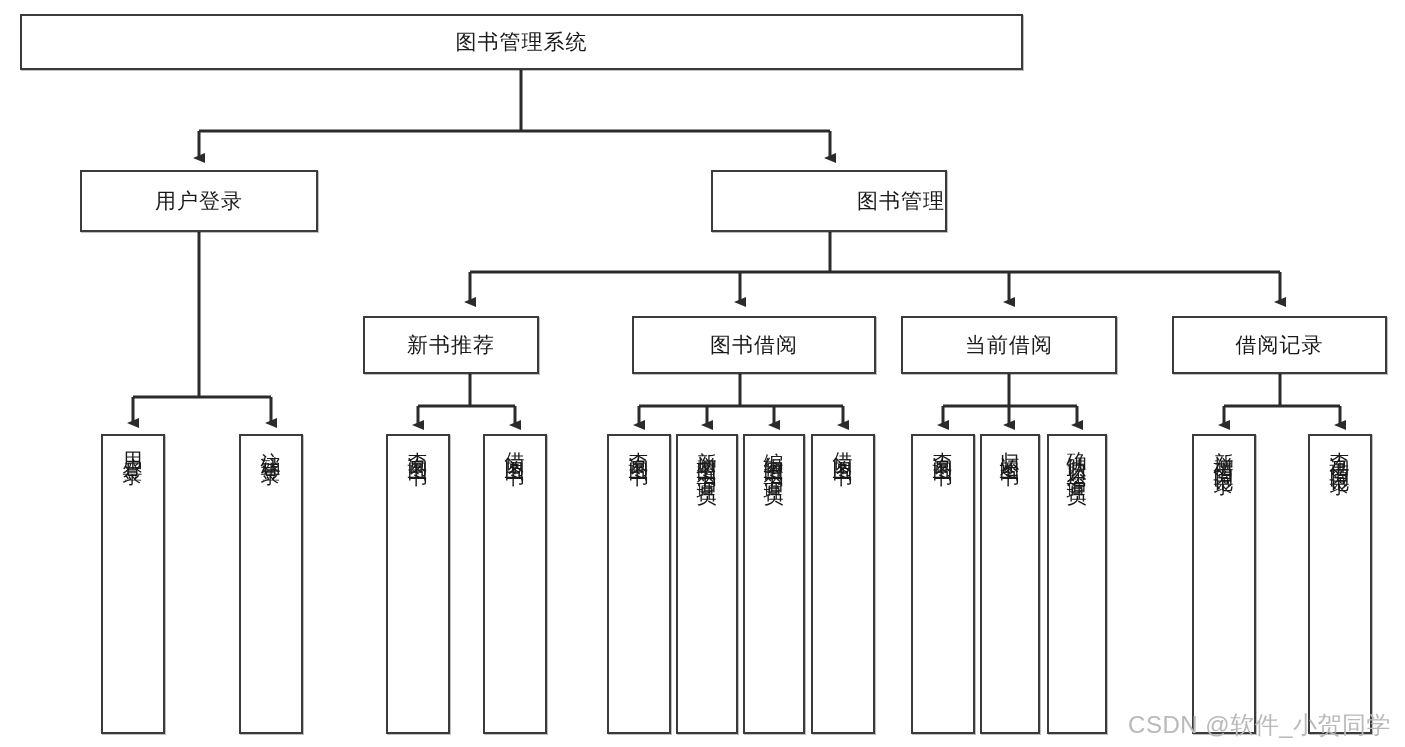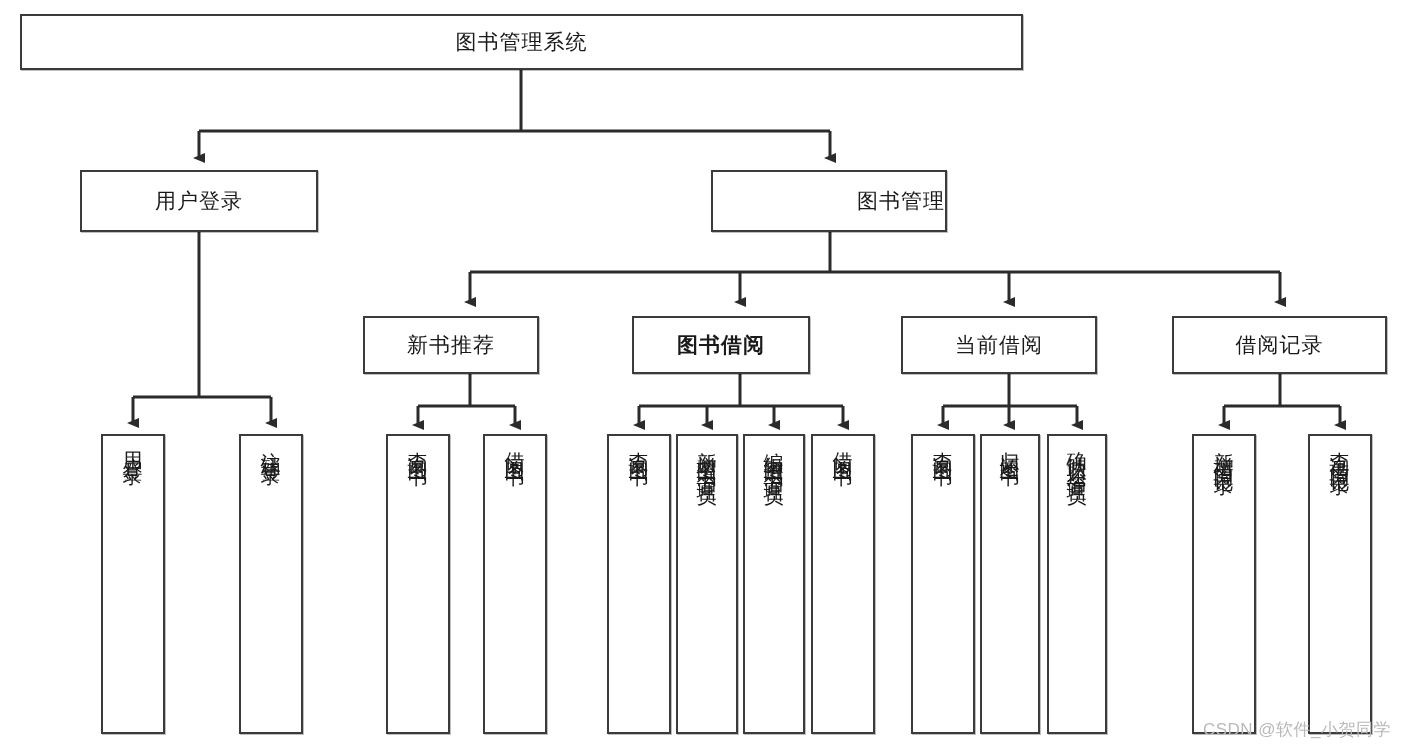--- a/index.html
+++ b/index.html
@@ -52,21 +52,21 @@
     font-size: 20px;
     letter-spacing: 5px;
     line-height: 1.1;
     white-space: nowrap;
     display: block;
   }
   .watermark {
     position: absolute;
     right: 14px;
     bottom: 6px;
-    font-size: 17px;
+    font-size: 24px;
     color: #b9b9b9;
     letter-spacing: 0.5px;
     white-space: nowrap;
   }
 </style>
 </head>
 <body>
 
 <div id="canvas">
 
@@ -127,24 +127,24 @@
   <div class="node" style="left:80px; top:170px; width:238px; height:62px;">
     <span class="node-label">用户登录</span>
   </div>
   <div class="node" style="left:711px; top:170px; width:236px; height:62px;justify-content:flex-end;">
     <span class="node-label">图书管理</span>
   </div>
 
   <div class="node" style="left:363px; top:316px; width:176px; height:58px;">
     <span class="node-label">新书推荐</span>
   </div>
-  <div class="node" style="left:632px; top:316px; width:178px; height:58px;font-weight:bold;">
+  <div class="node" style="left:632px; top:316px; width:244px; height:58px;">
     <span class="node-label">图书借阅</span>
   </div>
-  <div class="node" style="left:901px; top:316px; width:196px; height:58px;">
+  <div class="node" style="left:901px; top:316px; width:216px; height:58px;">
     <span class="node-label">当前借阅</span>
   </div>
   <div class="node" style="left:1172px; top:316px; width:215px; height:58px;">
     <span class="node-label">借阅记录</span>
   </div>
 
   <div class="node leaf" style="left:101px; top:434px; width:64px; height:300px;">
     <span class="node-label">用户登录</span>
   </div>
   <div class="node leaf" style="left:239px; top:434px; width:64px; height:300px;">

